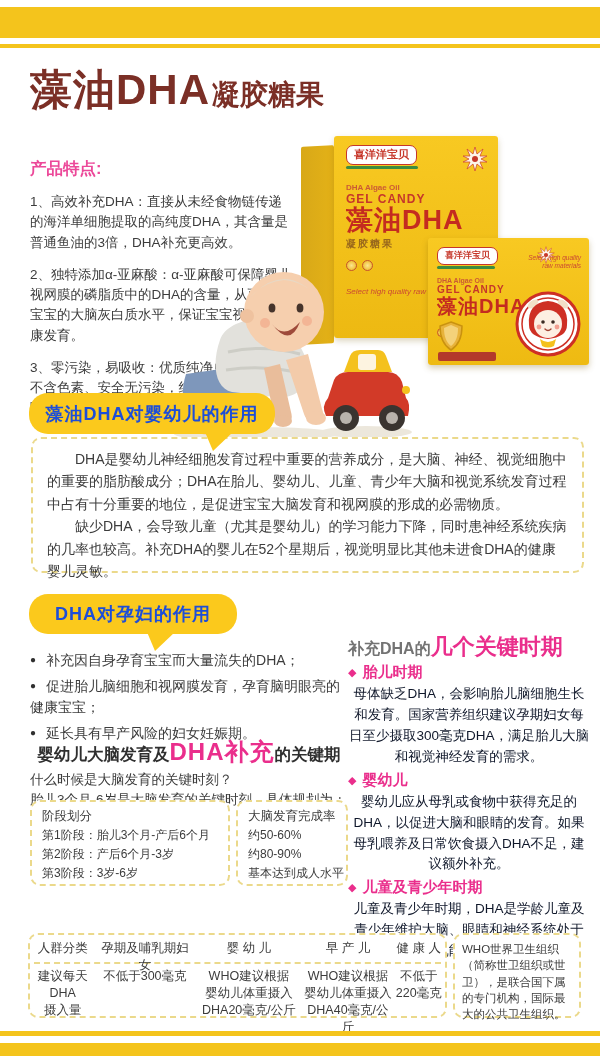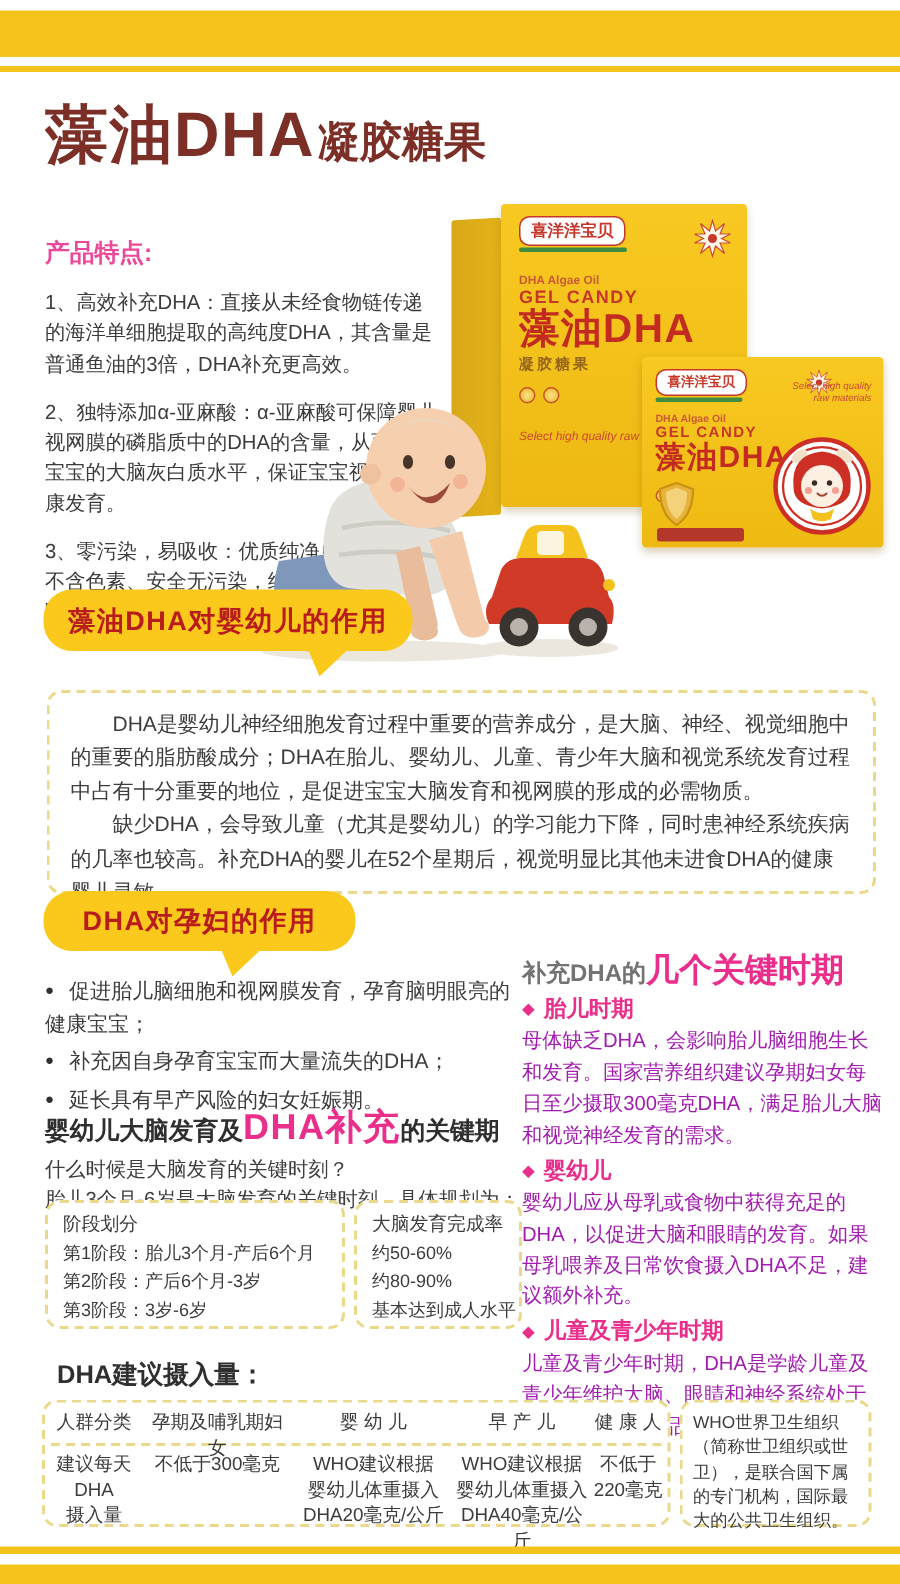--- a/index.html
+++ b/index.html
@@ -57,59 +57,59 @@
   .b1-star { right:10px; }
   .b2-star { right:34px; top:8px; }
   .shield { position:absolute; left:10px; bottom:14px; }
   .netweight { position:absolute; left:10px; bottom:4px; width:58px; height:9px; background:#B3382B; border-radius:2px; }
   .mascot { position:absolute; right:8px; bottom:8px; }
 
   .baby { position:absolute; left:168px; top:266px; }
 
   
   .bubble { position:absolute; background:#FBC91C; border-radius:19px; display:flex; align-items:center; justify-content:center;
-            color:#b91c1c; font-weight:bold; font-size:18px; letter-spacing:1px; z-index:5; }
+            color:#1d4ed8; font-weight:bold; font-size:18px; letter-spacing:1px; z-index:5; }
   .bubble1 { left:29px; top:393px; width:246px; height:41px; }
   .bubble2 { left:29px; top:594px; width:208px; height:40px; }
   .bubble::after { content:""; position:absolute; bottom:-17px; width:0; height:0;
                    border-left:8px solid transparent; border-right:20px solid transparent; border-top:19px solid #FBC91C; }
   .bubble1::after { left:176px; }
   .bubble2::after { left:118px; }
 
   .dashed { border:2px dashed #EBD98B; border-radius:10px; background:#fff; }
 
   
-  .infant-box { position:absolute; left:31px; top:460px; width:553px; height:136px; padding:9px 14px; }
+  .infant-box { position:absolute; left:31px; top:437px; width:553px; height:136px; padding:9px 14px; }
   .infant-box p { font-size:14px; line-height:1.6; text-indent:2em; color:#3c3c3c; }
 
   
   .pregnant { position:absolute; left:30px; top:650px; width:314px; }
   .pregnant p { font-size:14px; line-height:1.55; margin-bottom:4px; color:#3c3c3c; }
   .pregnant p::before { content:"●"; font-size:10px; vertical-align:2px; margin-right:10px; color:#2f2f2f; }
 
   
   .braindev { position:absolute; left:30px; top:740px; width:318px; }
-  .bd-head { white-space:nowrap; line-height:1; margin-bottom:6px; }
+  .bd-head { white-space:nowrap; line-height:1; margin-bottom:6px;text-align:center; }
   .bd-head .h-black { font-size:16.5px; font-weight:bold; color:#2f2f2f; }
   .bd-head .h-pink { font-size:24px; font-weight:bold; color:#EA2E8C; letter-spacing:1px; }
   .braindev .q { font-size:13.5px; line-height:1.45; color:#3c3c3c; }
 
   .stage-box { position:absolute; left:30px; top:800px; width:200px; height:86px; padding:5px 6px 5px 10px; }
   .completion-box { position:absolute; left:236px; top:800px; width:112px; height:86px; padding:5px 4px 5px 10px; }
   .stage-box div, .completion-box div { font-size:12px; line-height:1.55; white-space:nowrap; color:#3c3c3c; }
   .stage-box .bx-head, .completion-box .bx-head { font-size:12.5px; }
 
   
   .key-periods { position:absolute; left:348px; top:636px; width:242px; }
   .kp-head { white-space:nowrap; line-height:1; margin-bottom:5px; }
   .kp-head .h-black { font-size:16px; font-weight:bold; color:#737373; }
   .kp-head .h-pink { font-size:22px; font-weight:bold; color:#EA2E8C; }
   .kp-title { font-size:15px; font-weight:bold; color:#EA2E8C; margin:3px 0 2px; }
   .kp-title::before { content:"◆"; font-size:11px; margin-right:6px; vertical-align:1px; }
-  .kp-text { font-size:13.5px; line-height:1.55; color:#a21caf; }
+  .kp-text { font-size:13.5px; line-height:1.55; color:#0f172a;text-align:center; }
 
   
   .intake-heading { position:absolute; left:38px; top:905px; font-size:17px; font-weight:bold; color:#2f2f2f; }
   .intake-table { position:absolute; left:28px; top:933px; width:419px; height:85px; padding-top:5px; }
   .it-row { display:flex; }
   .it-c { text-align:center; font-size:12.5px; line-height:1.35; color:#3c3c3c; }
   .c1{width:66px;} .c2{width:100px;} .c3{width:110px;} .c4{width:90px;} .c5{width:53px;}
   .it-header .it-c { height:22px; }
   .it-div { border-top:2px dashed #EBD98B; margin:0 4px 4px; }
   .pre { white-space:pre-line; }
@@ -223,22 +223,22 @@
   <div class="dashed infant-box">
     <p>DHA是婴幼儿神经细胞发育过程中重要的营养成分，是大脑、神经、视觉细胞中的重要的脂肪酸成分；DHA在胎儿、婴幼儿、儿童、青少年大脑和视觉系统发育过程中占有十分重要的地位，是促进宝宝大脑发育和视网膜的形成的必需物质。</p>
     <p>缺少DHA，会导致儿童（尤其是婴幼儿）的学习能力下降，同时患神经系统疾病的几率也较高。补充DHA的婴儿在52个星期后，视觉明显比其他未进食DHA的健康婴儿灵敏。</p>
   </div>
 
   <div class="bubble bubble2">
     <span>DHA对孕妇的作用</span>
   </div>
 
   <div class="pregnant">
+    <p>补充因自身孕育宝宝而大量流失的DHA；</p>
     <p>促进胎儿脑细胞和视网膜发育，孕育脑明眼亮的健康宝宝；</p>
-    <p>补充因自身孕育宝宝而大量流失的DHA；</p>
     <p>延长具有早产风险的妇女妊娠期。</p>
   </div>
 
   <div class="braindev">
     <div class="bd-head">
       <span class="h-black">婴幼儿大脑发育及</span><span class="h-pink">DHA补充</span><span class="h-black">的关键期</span>
     </div>
     <div class="q">什么时候是大脑发育的关键时刻？</div>
     <div class="q">胎儿3个月-6岁是大脑发育的关键时刻，具体规划为：</div>
   </div>
@@ -267,21 +267,20 @@
     <div class="kp-item">
       <div class="kp-title">婴幼儿</div>
       <div class="kp-text">婴幼儿应从母乳或食物中获得充足的DHA，以促进大脑和眼睛的发育。如果母乳喂养及日常饮食摄入DHA不足，建议额外补充。</div>
     </div>
     <div class="kp-item">
       <div class="kp-title">儿童及青少年时期</div>
       <div class="kp-text">儿童及青少年时期，DHA是学龄儿童及青少年维护大脑、眼睛和神经系统处于良好机能的必需品。</div>
     </div>
   </div>
 
-  <div class="intake-heading">DHA建议摄入量：</div>
 
   <div class="dashed intake-table">
     <div class="it-row it-header">
       <div class="it-c c1">人群分类</div>
       <div class="it-c c2">孕期及哺乳期妇女</div>
       <div class="it-c c3">婴 幼 儿</div>
       <div class="it-c c4">早 产 儿</div>
       <div class="it-c c5">健 康 人</div>
     </div>
     <div class="it-div"></div>

